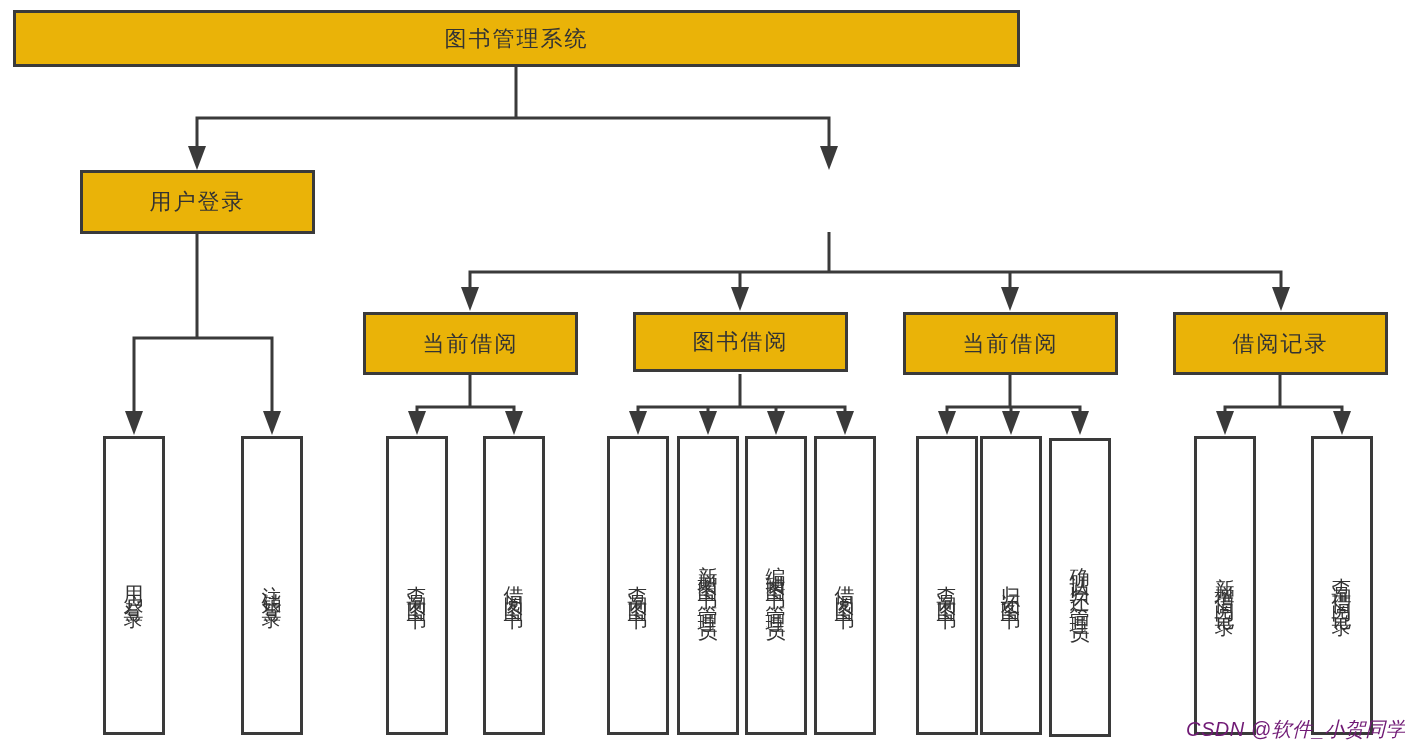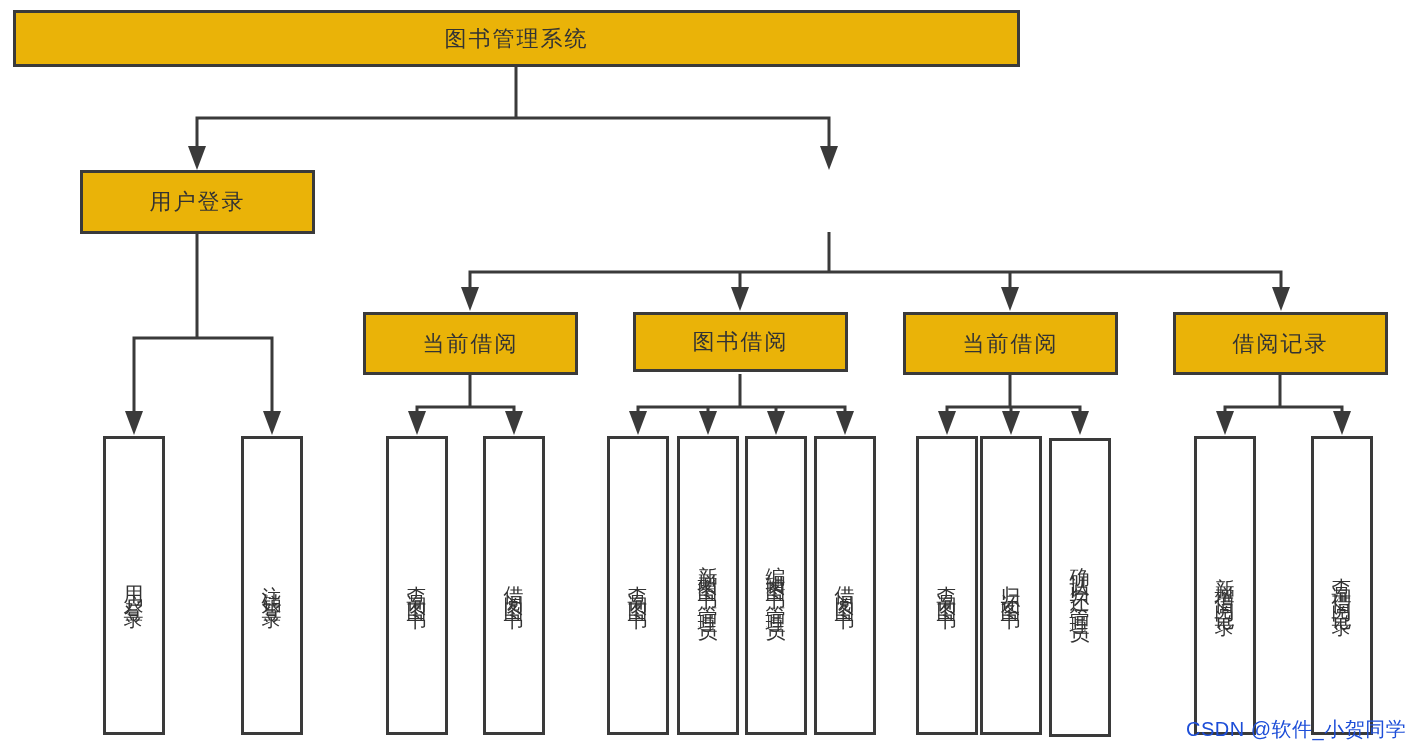--- a/index.html
+++ b/index.html
@@ -51,23 +51,24 @@
     letter-spacing: 8px;
     color: #333333;
     line-height: 1;
   }
 
   .watermark {
     position: absolute;
     left: 1186px;
     top: 716px;
     font-size: 20px;
-    color: #1d4ed8;
+    color: #701a75;
     letter-spacing: 0.5px;
     white-space: nowrap;
+    font-style: italic;
   }
 </style>
 </head>
 <body>
 
 <div class="stage">
 
   <svg class="wires" viewBox="0 0 1405 747" xmlns="http://www.w3.org/2000/svg">
     <g stroke="#3a3a3a" stroke-width="3" fill="none">
 

